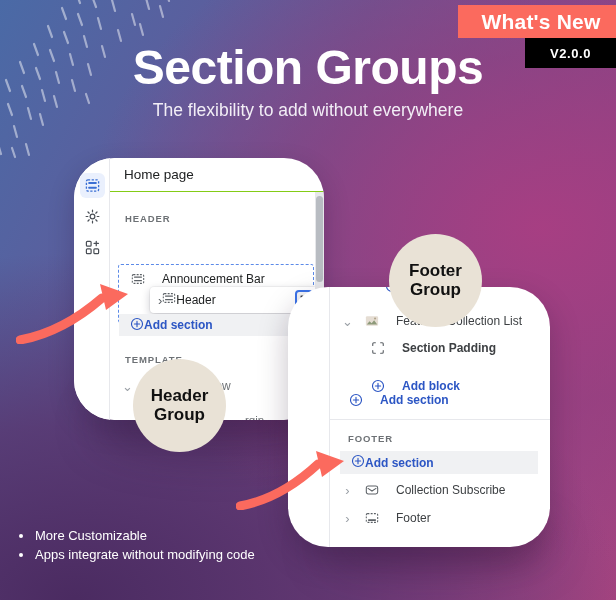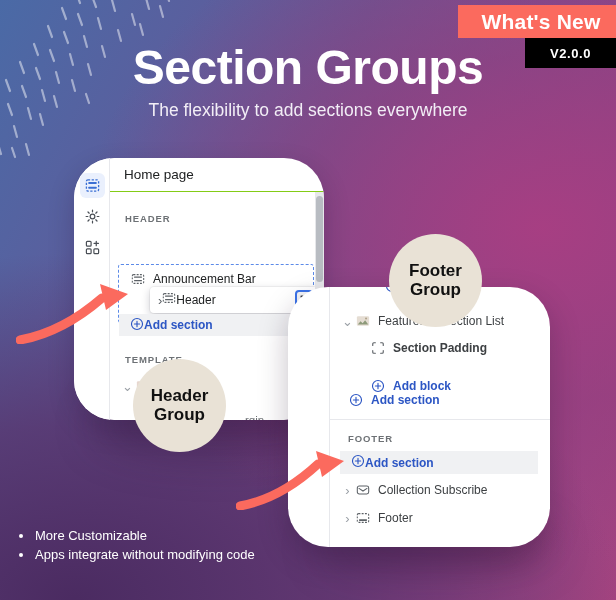--- a/index.html
+++ b/index.html
@@ -107,20 +107,21 @@
     position: absolute;
     border: 1.4px dashed #5c8ae8;
     border-radius: 3px;
   }
   .dg-1 { left: 8px; top: 72px; width: 196px; height: 59px; }
 
   .row {
     position: absolute; display: flex; align-items: center;
     font-size: 12px; color: #202223;
     height: 22px;
+    gap: 9px;
   }
   .row .ico { width: 16px; height: 16px; margin-right: 7px; display: inline-flex; align-items: center; justify-content: center; flex: 0 0 16px; }
   .row .chev { width: 11px; margin-right: 2px; display: inline-flex; align-items: center; justify-content: center; }
 
   .addrow { color: #2c56c4; font-weight: bold; }
   .addrow.hl { background: #f0f1f3; }
 
   .dragcard {
     position: absolute;
     background: #ffffff;
@@ -230,21 +231,21 @@
   </svg>
 
   <div class="whatsnew">
     <span>What's New</span>
   </div>
   <div class="version">
     <span>V2.0.0</span>
   </div>
 
   <div class="headline">Section Groups</div>
-  <div class="subhead">The flexibility to add sections everywhere</div>
+  <div class="subhead">The flexibility to add without everywhere</div>
 
   <div class="blob blob-1"></div>
   <div class="blob blob-2"></div>
 
   <div class="panel panel-1">
 
     <div class="rail">
       <div class="rail-btn active rail-1">
         <svg width="15" height="15" viewBox="0 0 16 16">
           <rect x="1.5" y="2" width="13" height="12" rx="1.6" fill="none" stroke="#3b6fd4" stroke-width="1.4" stroke-dasharray="2.4 1.6"></rect>

